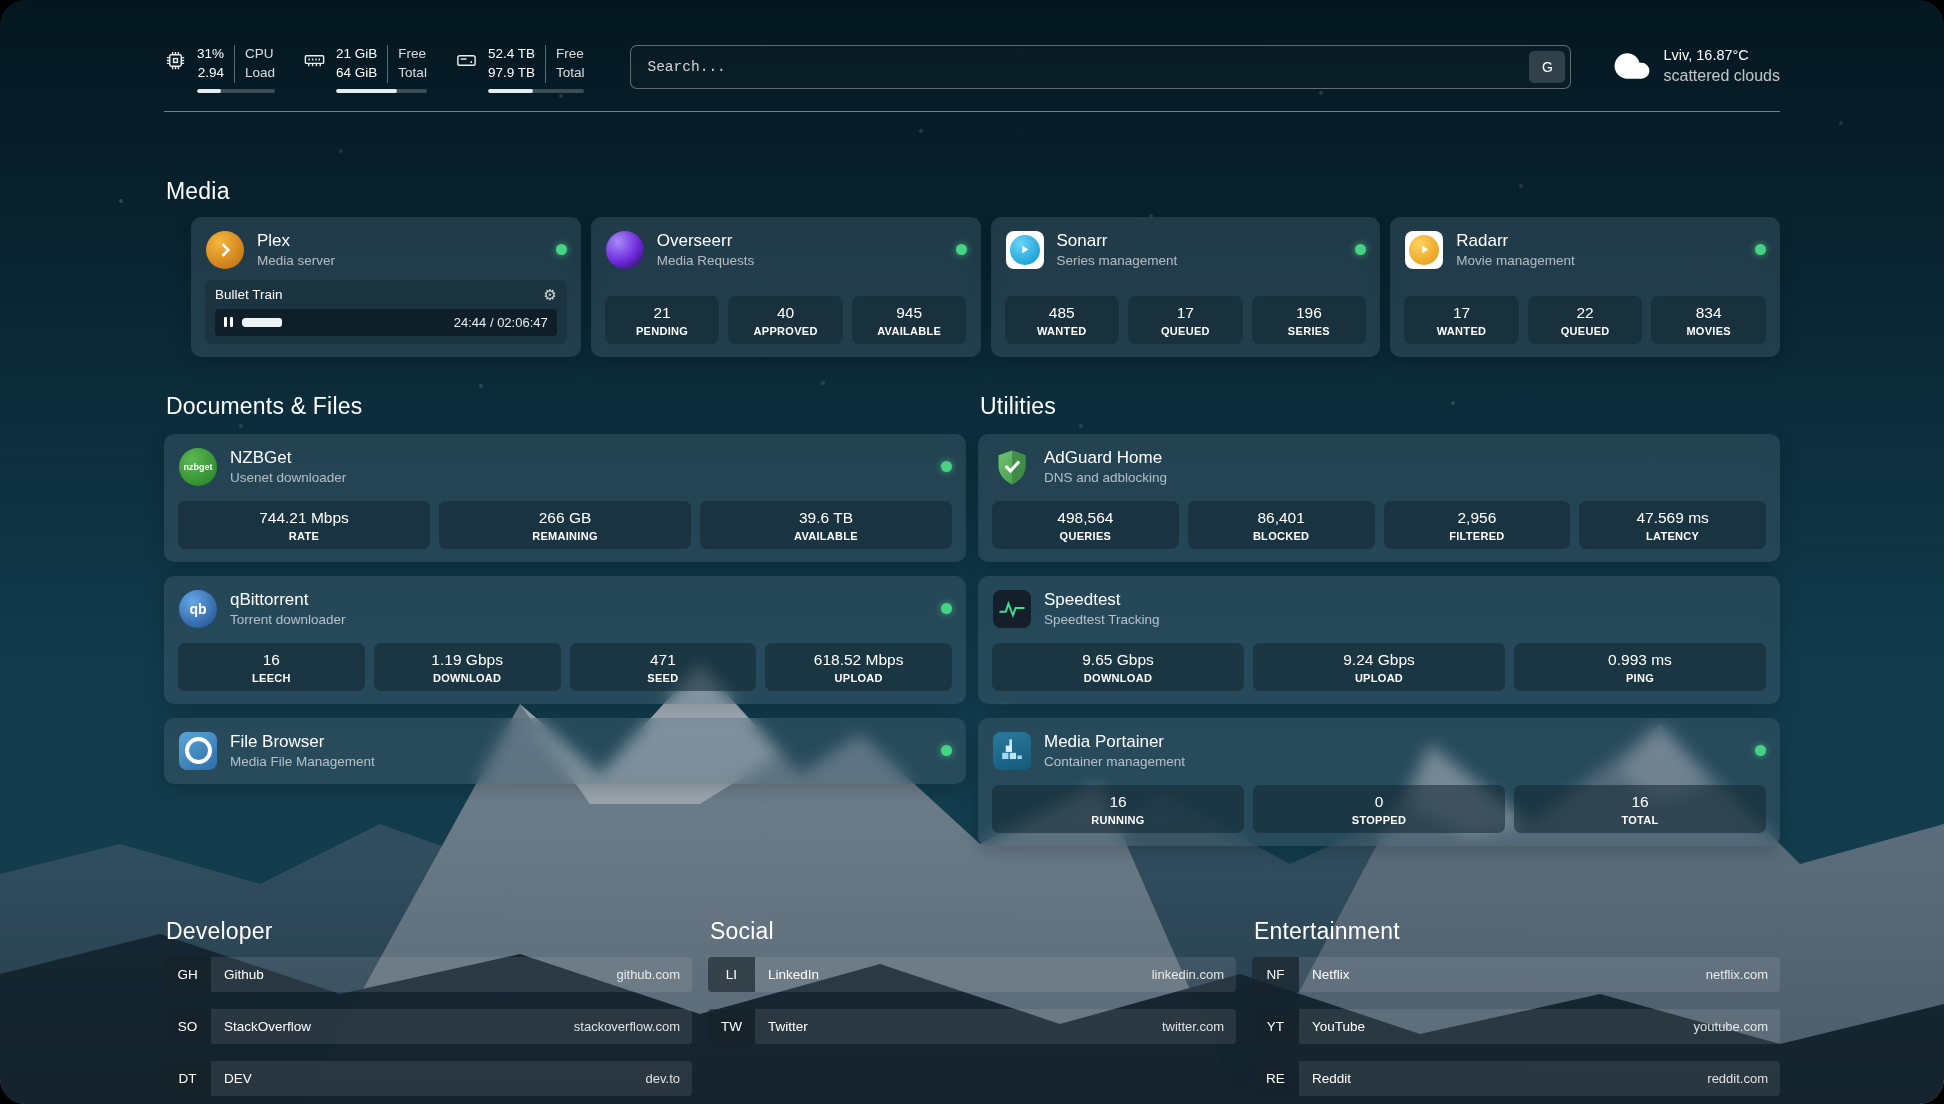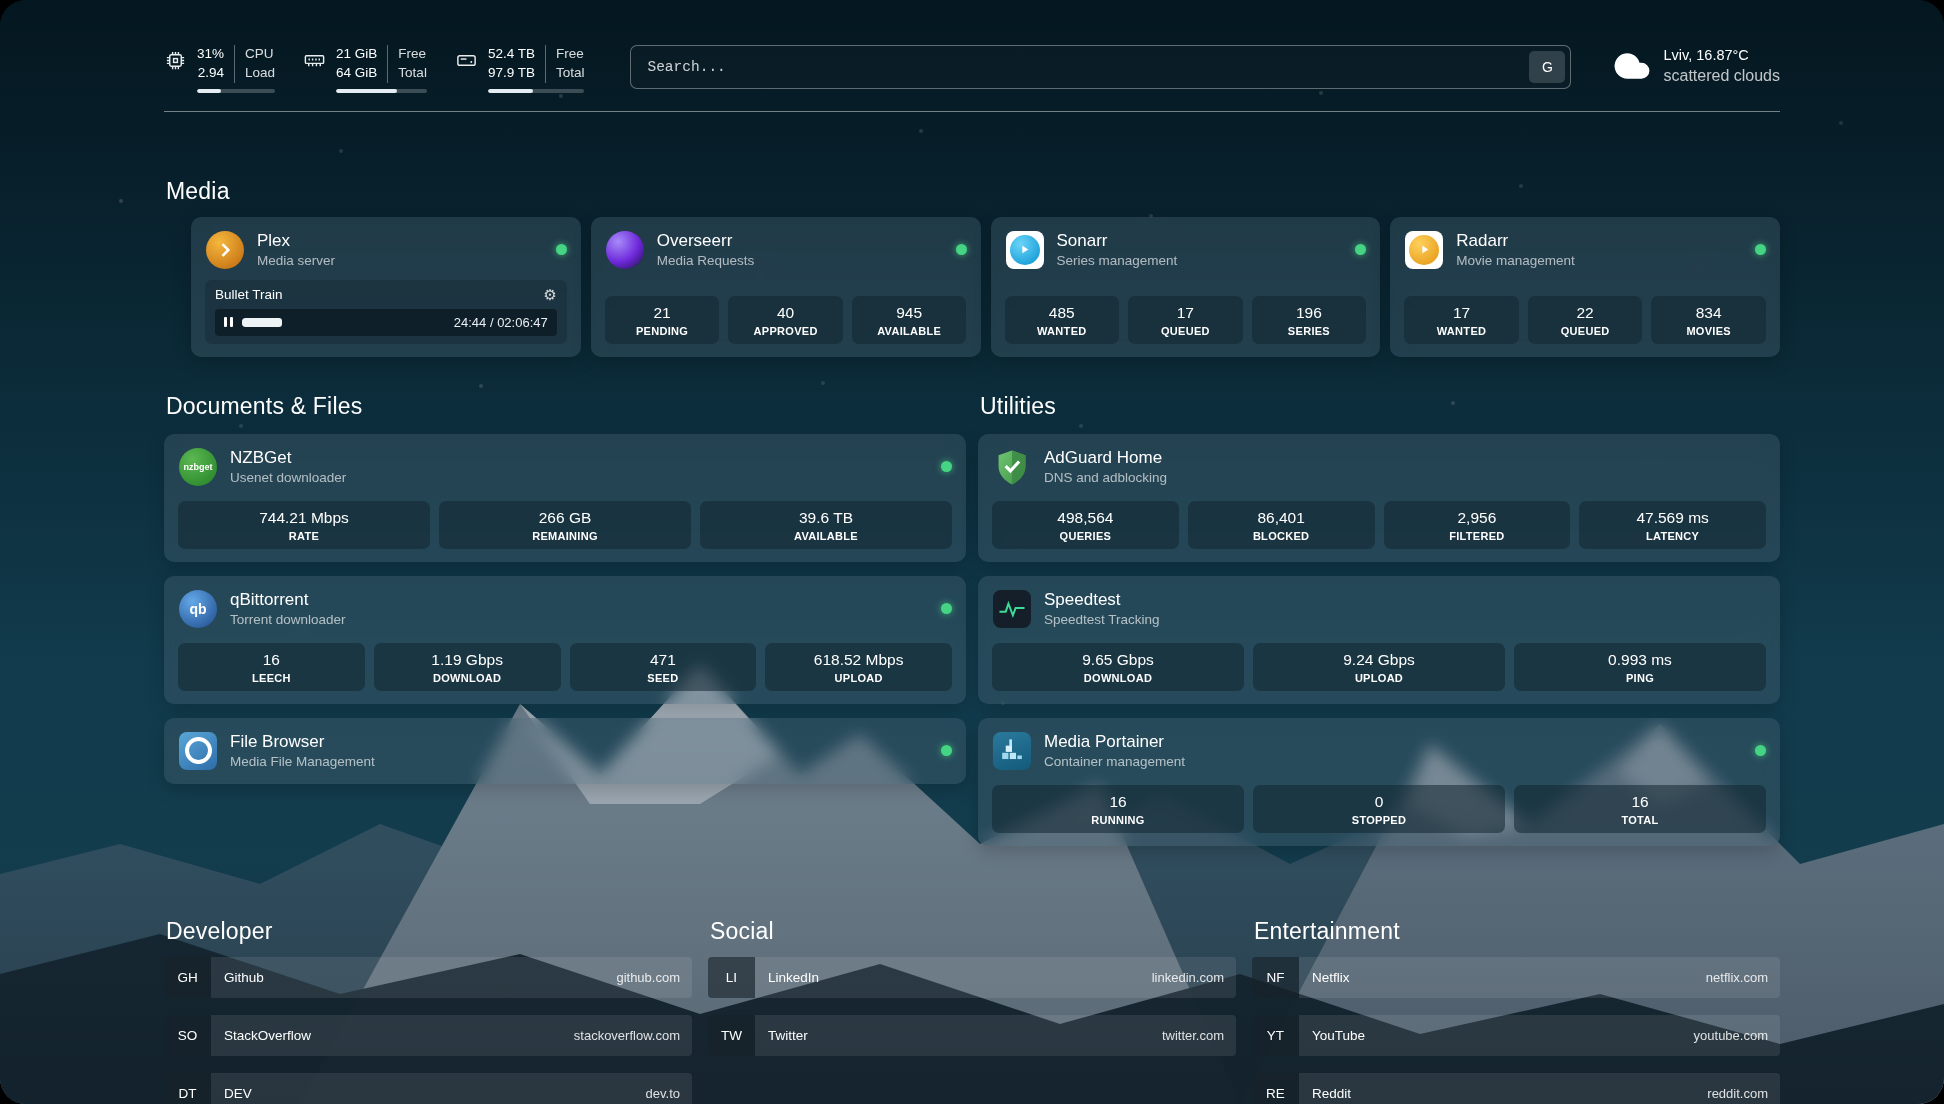--- a/index.html
+++ b/index.html
@@ -88,21 +88,21 @@
   .gear{font-size:15px;color:rgba(255,255,255,.8);cursor:pointer;line-height:1;}
   .player-bottom{margin-top:7px;display:flex;align-items:center;gap:9px;background:rgba(9,20,28,.65);border-radius:4px;padding:6px 9px;}
   .pause{display:flex;gap:3px;background:none;border:none;padding:0;cursor:pointer;}
   .pause i{display:block;width:3px;height:10px;background:#fff;border-radius:1px;}
   .ptrack{flex:1;height:9px;border-radius:3px;position:relative;overflow:hidden;cursor:pointer;}
   .pfill{position:absolute;left:0;top:0;bottom:0;background:#eef3f6;border-radius:3px;}
   .ptime{font-size:13px;color:#e8eef2;white-space:nowrap;}
 
   
   .bookmarks{margin-top:72px;display:grid;grid-template-columns:repeat(3,1fr);gap:16px;}
-  .bm-row{display:flex;align-items:center;height:41px;background:rgba(255,255,255,.09);border-radius:4px;
+  .bm-row{display:flex;align-items:center;height:35px;background:rgba(255,255,255,.09);border-radius:4px;
     margin-bottom:17px;overflow:hidden;cursor:pointer;}
   .bm-abbr{width:47px;height:100%;background:rgba(8,18,26,.55);color:#fff;font-size:13.5px;display:flex;
     align-items:center;justify-content:center;flex:none;}
   .bm-name{margin-left:13px;font-size:13.5px;color:#fff;}
   .bm-url{margin-left:auto;margin-right:12px;font-size:13px;color:rgba(255,255,255,.85);}
 </style>
 </head>
 <body>
 
 <div class="screen">

